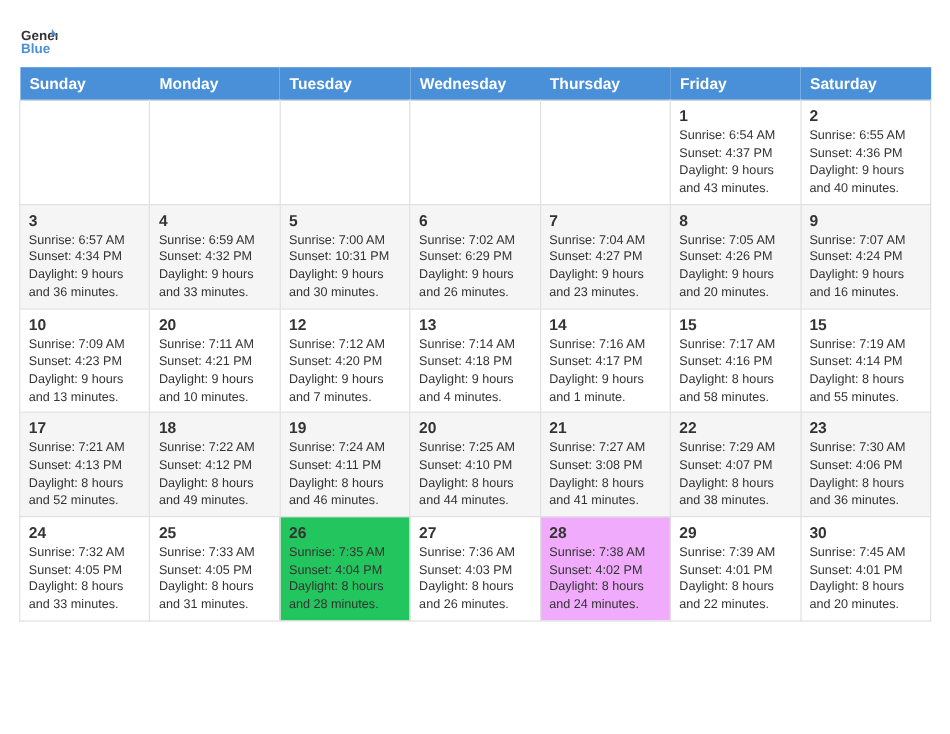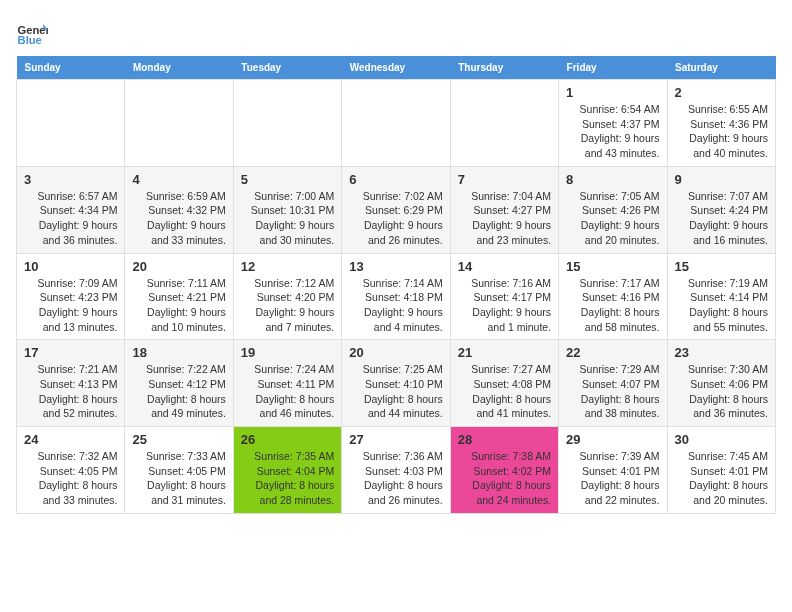--- a/index.html
+++ b/index.html
@@ -39,21 +39,21 @@
     }
     table {
       width: 100%;
       border-collapse: collapse;
     }
     th {
       background-color: #4a90d9;
       color: #fff;
       text-align: left;
       padding: 6px 8px;
-      font-size: 10px;
+      font-size: 13px;
       font-weight: bold;
     }
     td {
       vertical-align: top;
       padding: 5px 7px;
       font-size: 11px;
       color: #333;
       border: 1px solid #e0e0e0;
       width: calc(100% / 7);
       height: 80px;
@@ -65,21 +65,20 @@
     .day-num {
       font-size: 13px;
       font-weight: bold;
       display: block;
       margin-bottom: 2px;
     }
     .day-info {
       font-size: 10.5px;
       line-height: 1.4;
       color: #333;
-      text-align: right;
     }
     .empty-cell {
       background: #fff !important;
     }
   </style>
 </head>
 <body>
 
 <div class="header">
   <div class="logo">
@@ -236,21 +235,21 @@
         </td>
         <td style="background: rgb(245, 245, 245);">
           <span class="day-num">20</span>
           <div class="day-info">Sunrise: 7:25 AM
 Sunset: 4:10 PM
 Daylight: 8 hours and 44 minutes.</div>
         </td>
         <td style="background: rgb(245, 245, 245);">
           <span class="day-num">21</span>
           <div class="day-info">Sunrise: 7:27 AM
-Sunset: 4:08 PM
+Sunset: 3:08 PM
 Daylight: 8 hours and 41 minutes.</div>
         </td>
         <td style="background: rgb(245, 245, 245);">
           <span class="day-num">22</span>
           <div class="day-info">Sunrise: 7:29 AM
 Sunset: 4:07 PM
 Daylight: 8 hours and 38 minutes.</div>
         </td>
         <td style="background: rgb(245, 245, 245);">
           <span class="day-num">23</span>
@@ -265,33 +264,33 @@
           <div class="day-info">Sunrise: 7:32 AM
 Sunset: 4:05 PM
 Daylight: 8 hours and 33 minutes.</div>
         </td>
         <td style="background: rgb(255, 255, 255);">
           <span class="day-num">25</span>
           <div class="day-info">Sunrise: 7:33 AM
 Sunset: 4:05 PM
 Daylight: 8 hours and 31 minutes.</div>
         </td>
-        <td style="background: #84cc16;">
+        <td style="background: #22c55e;">
           <span class="day-num">26</span>
           <div class="day-info">Sunrise: 7:35 AM
 Sunset: 4:04 PM
 Daylight: 8 hours and 28 minutes.</div>
         </td>
         <td style="background: rgb(255, 255, 255);">
           <span class="day-num">27</span>
           <div class="day-info">Sunrise: 7:36 AM
 Sunset: 4:03 PM
 Daylight: 8 hours and 26 minutes.</div>
         </td>
-        <td style="background: #ec4899;">
+        <td style="background: #f0abfc;">
           <span class="day-num">28</span>
           <div class="day-info">Sunrise: 7:38 AM
 Sunset: 4:02 PM
 Daylight: 8 hours and 24 minutes.</div>
         </td>
         <td style="background: rgb(255, 255, 255);">
           <span class="day-num">29</span>
           <div class="day-info">Sunrise: 7:39 AM
 Sunset: 4:01 PM
 Daylight: 8 hours and 22 minutes.</div>

